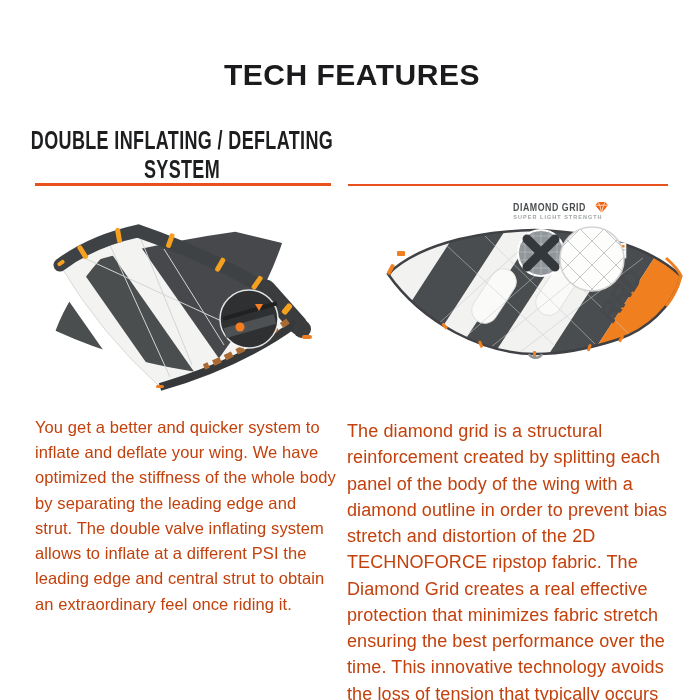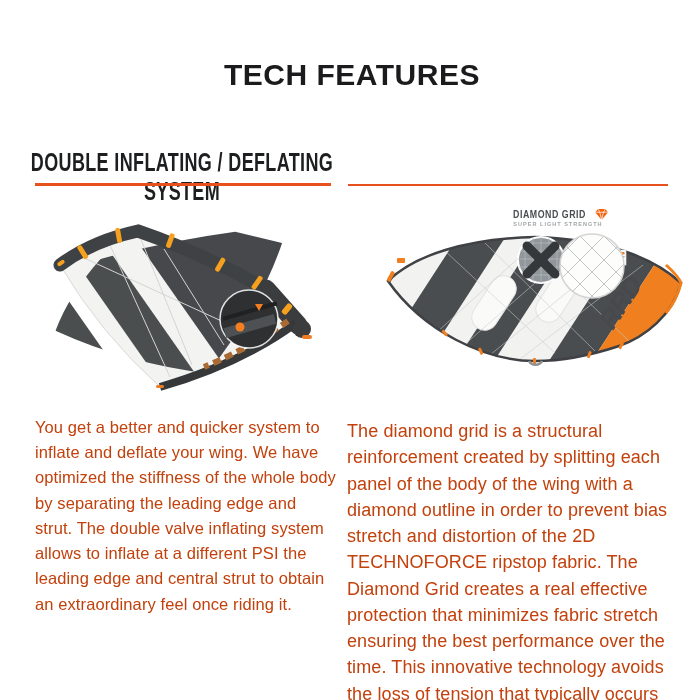--- a/index.html
+++ b/index.html
@@ -5,37 +5,37 @@
   html,body{margin:0;padding:0;background:#ffffff;}
   .canvas{
     position:relative;width:700px;height:700px;background:#ffffff;overflow:hidden;
     font-family:"Liberation Sans","DejaVu Sans",sans-serif;
   }
   .page-title{
     position:absolute;top:56px;left:0;width:700px;text-align:center;
     font-size:30px;font-weight:800;letter-spacing:.5px;color:#1b1b1d;margin:2px;
   }
   .col-heading{
-    position:absolute;display:flex;justify-content:center;overflow:visible;margin-top:22px;
+    position:absolute;display:flex;justify-content:center;overflow:visible;
   }
   .col-heading .cond{
     font-weight:700;color:#1d1e20;text-align:center;font-size:25px;line-height:1.17;
     transform:scaleX(.72);transform-origin:50% 0;white-space:normal;
     letter-spacing:.5px;
   }
   .heading-left{left:22px;top:126px;width:320px;}
   .heading-left .cond{width:440px;flex:0 0 440px;}
   .heading-right{left:358px;top:133px;width:310px;}
   .heading-right .cond{width:340px;flex:0 0 340px;}
   .rule{position:absolute;background:#e8511e;}
   .rule-left{left:35px;top:183px;width:296px;height:3px;}
   .rule-right{left:348px;top:184px;width:320px;height:2px;}
   .img-wrap{position:absolute;}
   .img-left{left:52px;top:215px;width:270px;height:185px;}
-  .img-right{left:385px;top:203px;width:300px;height:196px;}
+  .img-right{left:385px;top:196px;width:300px;height:196px;}
   .callout-label{
     position:absolute;top:6px;left:173px;transform:translateX(-50%);
     text-align:center;white-space:nowrap;
   }
   .callout-title-row{display:flex;align-items:center;justify-content:center;gap:4px;}
   .callout-title{
     font-size:10px;font-weight:700;color:#4a4d4f;letter-spacing:.6px;
     transform:scaleX(.88);transform-origin:center;
   }
   .callout-subtitle{

